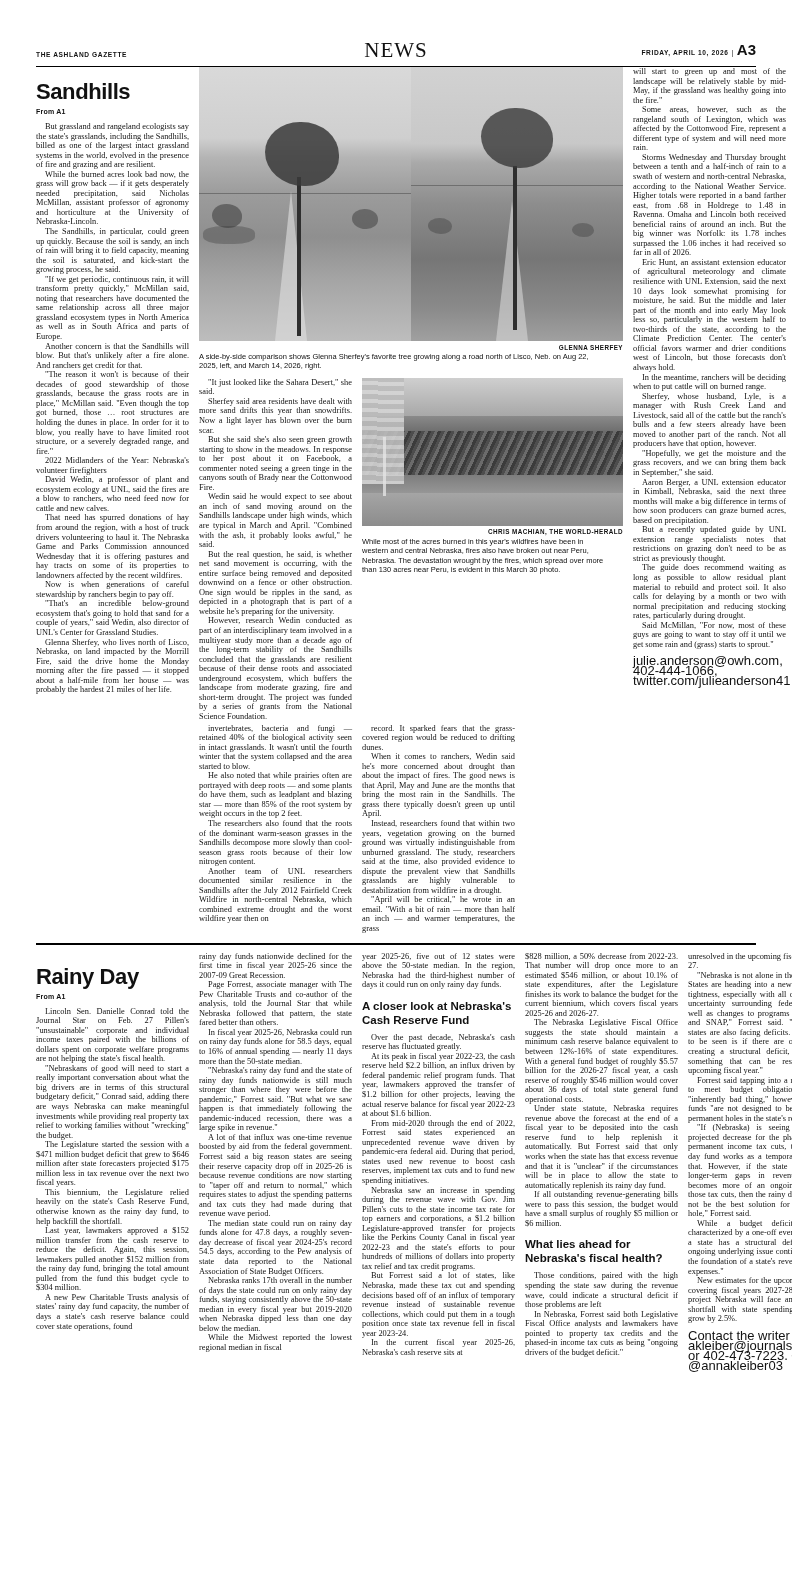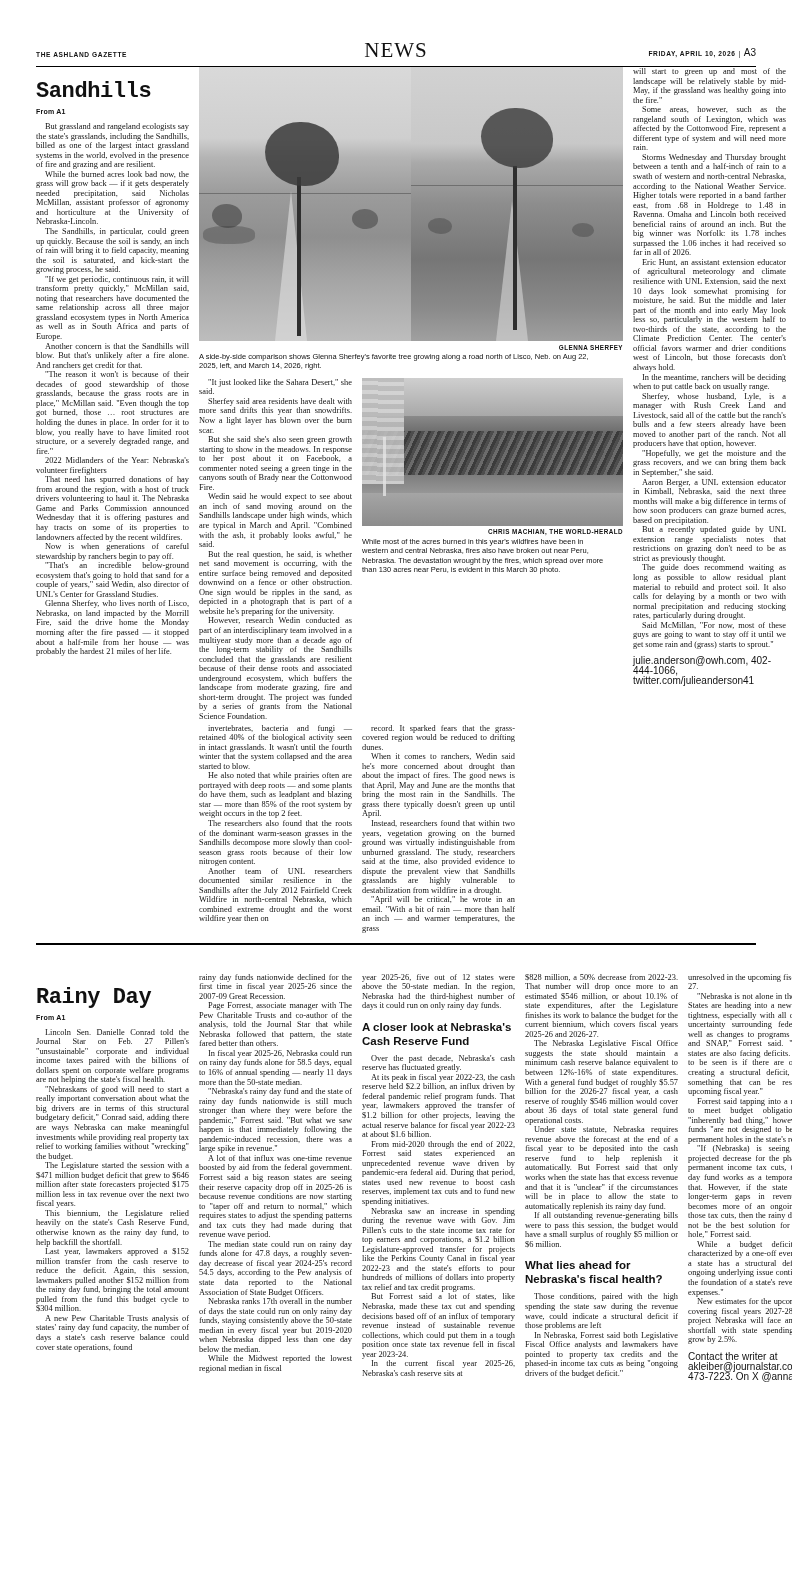--- a/index.html
+++ b/index.html
@@ -24,26 +24,26 @@
     font-size:6.6px; font-weight:700; letter-spacing:0.6px;
     text-transform:uppercase; padding-bottom:3px; white-space:nowrap;
   }
   .mast-left { flex:1; }
   .mast-right { flex:1; text-align:right; }
   .mast-center {
     font-family:"Liberation Serif", serif;
     font-size:21px; letter-spacing:1px; line-height:1;
     text-align:center; flex:0 0 auto;
   }
-  .mast-right .pg { font-size:10px; font-weight:400; letter-spacing:0; }
+  .mast-right .pg { font-size:15px; font-weight:700; letter-spacing:0; }
   .mast-sep { padding:0 3px; font-weight:400; }
 
   
   h1.hed {
-    font-family:Liberation Mono, monospace;
+    font-family:Liberation Sans, sans-serif;
     font-size:22px; font-weight:700; letter-spacing:-0.4px;
     margin:14px 0 5px 0; line-height:1;
   }
   .jump {
     font-family:"Liberation Sans", sans-serif;
     font-size:7px; font-weight:700; letter-spacing:0.2px;
     margin:0 0 7px 0;
   }
   h2.sub {
     font-family:"Liberation Sans", sans-serif;
@@ -54,30 +54,30 @@
   
   p.bt {
     font-size:8.35px; line-height:9.55px;
     margin:0; text-align:justify;
     text-indent:9px;
     -webkit-hyphens:auto; hyphens:auto;
   }
   p.bt.noind { text-indent:0; }
   p.sig {
     font-family:"Liberation Sans", sans-serif;
-    font-size:10px; line-height:10px; margin:7px 0 0 0; text-indent:0;
+    font-size:13px; line-height:10px; margin:7px 0 0 0; text-indent:0;
   }
 
   
   .story-top { display:flex; gap:10px; margin-top:0; }
   .col { width:153px; flex:0 0 153px; }
   .colwide { width:424px; flex:0 0 424px; }
 
   .story-bottom { display:flex; gap:10px; margin-top:7px; }
-  .bcol { width:153px; flex:0 0 153px;margin-top:21px; }
+  .bcol { width:153px; flex:0 0 153px; }
 
   .rule-heavy { border-top:2.4px solid #000; margin:9px 0 0 0; }
 
   
   .photo { width:100%; display:block; position:relative; overflow:hidden; }
   .credit {
     font-family:"Liberation Sans", sans-serif;
     font-size:6.3px; font-weight:700; letter-spacing:0.45px;
     text-align:right; margin:2.5px 0 1.5px 0; text-transform:uppercase;
   }
@@ -129,20 +129,21 @@
       <div class="col">
         <h1 class="hed">Sandhills</h1>
         <div class="jump">From A1</div>
         <p class="bt">But grassland and rangeland ecologists say the state's grasslands, including the Sandhills, billed as one of the largest intact grassland systems in the world, evolved in the presence of fire and grazing and are resilient.</p>
         <p class="bt">While the burned acres look bad now, the grass will grow back — if it gets desperately needed precipitation, said Nicholas McMillan, assistant professor of agronomy and horticulture at the University of Nebraska-Lincoln.</p>
         <p class="bt">The Sandhills, in particular, could green up quickly. Because the soil is sandy, an inch of rain will bring it to field capacity, meaning the soil is saturated, and kick-start the growing process, he said.</p>
         <p class="bt">"If we get periodic, continuous rain, it will transform pretty quickly," McMillan said, noting that researchers have documented the same relationship across all three major grassland ecosystem types in North America as well as in South Africa and parts of Europe.</p>
         <p class="bt">Another concern is that the Sandhills will blow. But that's unlikely after a fire alone. And ranchers get credit for that.</p>
         <p class="bt">"The reason it won't is because of their decades of good stewardship of those grasslands, because the grass roots are in place," McMillan said. "Even though the top got burned, those … root structures are holding the dunes in place. In order for it to blow, you really have to have limited root structure, or a severely degraded range, and fire."</p>
         <p class="bt">2022 Midlanders of the Year: Nebraska's volunteer firefighters</p>
+        <p class="bt">David Wedin, a professor of plant and ecosystem ecology at UNL, said the fires are a blow to ranchers, who need feed now for cattle and new calves.</p>
         <p class="bt">That need has spurred donations of hay from around the region, with a host of truck drivers volunteering to haul it. The Nebraska Game and Parks Commission announced Wednesday that it is offering pastures and hay tracts on some of its properties to landowners affected by the recent wildfires.</p>
         <p class="bt">Now is when generations of careful stewardship by ranchers begin to pay off.</p>
         <p class="bt">"That's an incredible below-ground ecosystem that's going to hold that sand for a couple of years," said Wedin, also director of UNL's Center for Grassland Studies.</p>
         <p class="bt">Glenna Sherfey, who lives north of Lisco, Nebraska, on land impacted by the Morrill Fire, said the drive home the Monday morning after the fire passed — it stopped about a half-mile from her house — was probably the hardest 21 miles of her life.</p>
       </div>
 
       <div class="colwide">
 
         <div class="photo photoA">
           <div class="half left">
@@ -206,21 +207,21 @@
             <p class="bt">"April will be critical," he wrote in an email. "With a bit of rain — more than half an inch — and warmer temperatures, the grass</p>
           </div>
         </div>
       </div>
 
       <div class="col">
         <p class="bt noind">will start to green up and most of the landscape will be relatively stable by mid-May, if the grassland was healthy going into the fire."</p>
         <p class="bt">Some areas, however, such as the rangeland south of Lexington, which was affected by the Cottonwood Fire, represent a different type of system and will need more rain.</p>
         <p class="bt">Storms Wednesday and Thursday brought between a tenth and a half-inch of rain to a swath of western and north-central Nebraska, according to the National Weather Service. Higher totals were reported in a band farther east, from .68 in Holdrege to 1.48 in Ravenna. Omaha and Lincoln both received beneficial rains of around an inch. But the big winner was Norfolk: its 1.78 inches surpassed the 1.06 inches it had received so far in all of 2026.</p>
         <p class="bt">Eric Hunt, an assistant extension educator of agricultural meteorology and climate resilience with UNL Extension, said the next 10 days look somewhat promising for moisture, he said. But the middle and later part of the month and into early May look less so, particularly in the western half to two-thirds of the state, according to the Climate Prediction Center. The center's official favors warmer and drier conditions west of Lincoln, but those forecasts don't always hold.</p>
-        <p class="bt">In the meantime, ranchers will be deciding when to put cattle back on usually range.</p>
+        <p class="bt">In the meantime, ranchers will be deciding when to put cattle will on burned range.</p>
         <p class="bt">Sherfey, whose husband, Lyle, is a manager with Rush Creek Land and Livestock, said all of the cattle but the ranch's bulls and a few steers already have been moved to another part of the ranch. Not all producers have that option, however.</p>
         <p class="bt">"Hopefully, we get the moisture and the grass recovers, and we can bring them back in September," she said.</p>
         <p class="bt">Aaron Berger, a UNL extension educator in Kimball, Nebraska, said the next three months will make a big difference in terms of how soon producers can graze burned acres, based on precipitation.</p>
         <p class="bt">But a recently updated guide by UNL extension range specialists notes that restrictions on grazing don't need to be as strict as previously thought.</p>
         <p class="bt">The guide does recommend waiting as long as possible to allow residual plant material to rebuild and protect soil. It also calls for delaying by a month or two with normal precipitation and reducing stocking rates, particularly during drought.</p>
         <p class="bt">Said McMillan, "For now, most of these guys are going to want to stay off it until we get some rain and (grass) starts to sprout."</p>
         <p class="sig">julie.anderson@owh.com, 402-444-1066, twitter.com/julieanderson41</p>
       </div>
     </div>
   </div>

